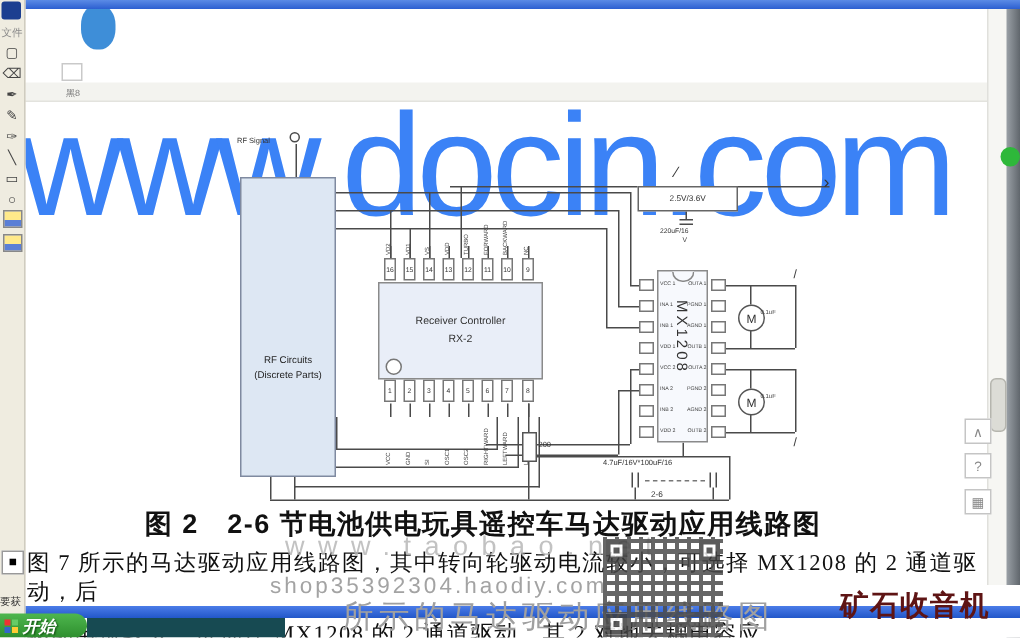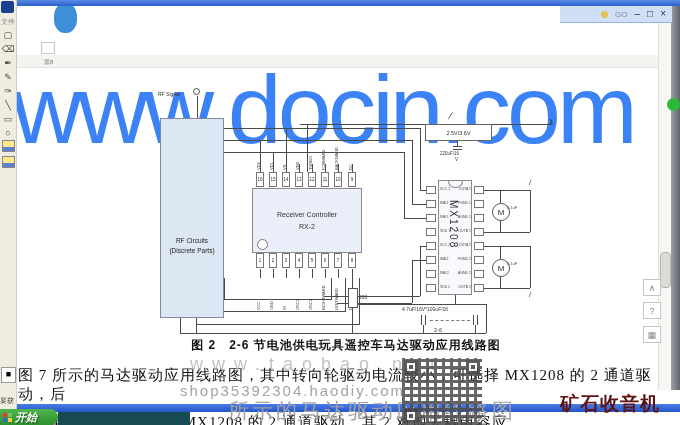--- a/index.html
+++ b/index.html
@@ -43,21 +43,21 @@
   #mxnotch{position:absolute;left:448px;top:181px;width:13px;height:6px;border:1px solid #888;border-top:none;border-radius:0 0 13px 13px;background:#f7f9fd;}
   .pin{position:absolute;width:8px;height:15px;border:1px solid #777;background:#fff;font-size:4.5px;color:#333;display:flex;align-items:center;justify-content:center;box-sizing:border-box;}
   .mpin{position:absolute;width:10px;height:8px;border:1px solid #777;background:#fff;box-sizing:border-box;}
   .vlabel{position:absolute;writing-mode:vertical-rl;transform:rotate(180deg);font-size:4px;color:#444;white-space:nowrap;line-height:1;}
   .mlabel{position:absolute;font-size:3.5px;color:#444;white-space:nowrap;line-height:1;}
   .clabel{position:absolute;font-size:5px;color:#333;white-space:nowrap;}
   .motor{position:absolute;width:16px;height:16px;border:1px solid #555;border-radius:50%;background:#fff;font-size:8px;color:#333;display:flex;align-items:center;justify-content:center;}
   #resistor{position:absolute;left:348px;top:288px;width:8px;height:18px;border:1px solid #555;background:#fff;}
   #battery{position:absolute;left:425px;top:124px;width:65px;height:15px;border:1px solid #666;background:#fff;font-size:5.5px;color:#333;text-align:center;line-height:16px;}
   
-  #caption{position:absolute;left:56px;top:337px;width:580px;text-align:center;font-size:12px;font-weight:600;color:#111;letter-spacing:1px;z-index:4;}
+  #caption{position:absolute;left:32px;top:337px;width:580px;text-align:center;font-size:18px;font-weight:600;color:#111;letter-spacing:1px;z-index:4;}
   #para{position:absolute;left:18px;top:366px;width:652px;z-index:4;font-family:"Liberation Serif",serif;color:#111;font-size:15px;letter-spacing:1px;}
   #para .l2{margin-top:9px;}
   
   #wm-site{position:absolute;left:190px;top:354px;font-size:18px;letter-spacing:9px;color:#b3b3b3;z-index:8;opacity:.8;}
   #wm-shop{position:absolute;left:180px;top:382px;font-size:15px;letter-spacing:2px;color:#a3a3a3;z-index:8;}
   #wm-scan{position:absolute;left:228px;top:397px;font-size:21px;letter-spacing:3px;color:#a0a0a0;z-index:8;}
   #qr{position:absolute;left:402px;top:358px;width:80px;height:67px;z-index:8;opacity:.85;
       background-image:repeating-linear-gradient(0deg,#4c4c4c 0 3px,transparent 3px 7px),
                        repeating-linear-gradient(90deg,#4c4c4c 0 3px,transparent 3px 8px);}
   .finder{position:absolute;width:14px;height:14px;border:3px solid #3f3f3f;background:#fff;box-sizing:border-box;}
@@ -276,27 +276,20 @@
     <span class="flag">
       <i class="f1"></i>
         <i class="f2"></i>
         <i class="f3"></i>
         <i class="f4"></i>
     </span>
     <span>开始</span>
   </div>
 
   <div id="titlebar"></div>
-  <div id="winctrl">
-    <span class="dot"></span>
-    <span class="go">GO</span>
-    <span class="wbtn">–</span>
-    <span class="wbtn">□</span>
-    <span class="wbtn">×</span>
-  </div>
 
   <div id="bluedot"></div>
   <div id="tinybox"></div>
   <div id="tinytxt">黑8</div>
 
   <div id="palette">
     <div class="appicon"></div>
     <div class="menu">文件</div>
     <div class="swatchbox">■</div>
     <div class="pic1"></div>

